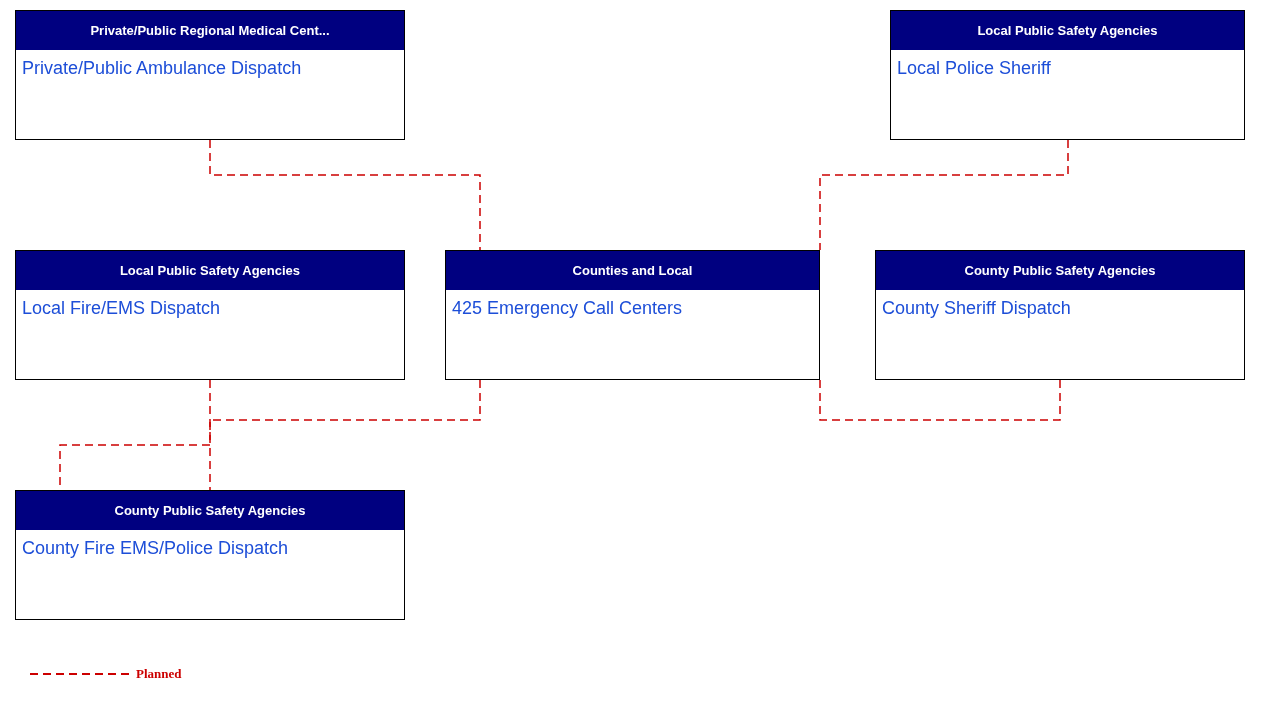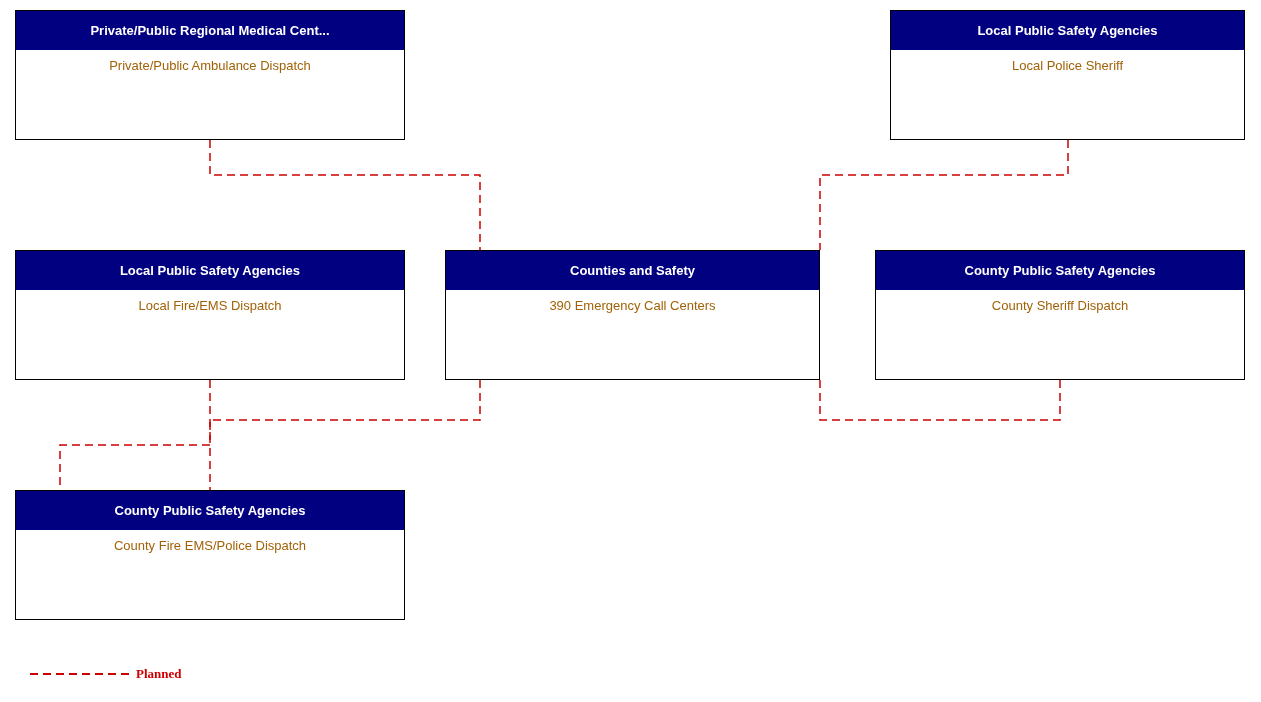--- a/index.html
+++ b/index.html
@@ -28,24 +28,23 @@
     .node-header {
       background: #000080;
       color: #fff;
       font-weight: bold;
       font-size: 13px;
       text-align: center;
       padding: 12px 6px;
     }
 
     .node-body {
-      font-size: 13px;
-      text-align: center;
+      font-size: 18px;
       padding: 8px 6px;
-      color: #a16207;
+      color: #1d4ed8;
     }
 
     
     .connectors-svg {
       position: absolute;
       top: 0;
       left: 0;
       width: 1261px;
       height: 702px;
       pointer-events: none;
@@ -100,22 +99,22 @@
     <div class="node-header">Local Public Safety Agencies</div>
     <div class="node-body">Local Police Sheriff</div>
   </div>
 
   <div class="node" style="left:15px; top:250px; width:390px; height:130px;">
     <div class="node-header">Local Public Safety Agencies</div>
     <div class="node-body">Local Fire/EMS Dispatch</div>
   </div>
 
   <div class="node" style="left:445px; top:250px; width:375px; height:130px;">
-    <div class="node-header">Counties and Safety</div>
-    <div class="node-body">390 Emergency Call Centers</div>
+    <div class="node-header">Counties and Local</div>
+    <div class="node-body">425 Emergency Call Centers</div>
   </div>
 
   <div class="node" style="left:875px; top:250px; width:370px; height:130px;">
     <div class="node-header">County Public Safety Agencies</div>
     <div class="node-body">County Sheriff Dispatch</div>
   </div>
 
   <div class="node" style="left:15px; top:490px; width:390px; height:130px;">
     <div class="node-header">County Public Safety Agencies</div>
     <div class="node-body">County Fire EMS/Police Dispatch</div>

